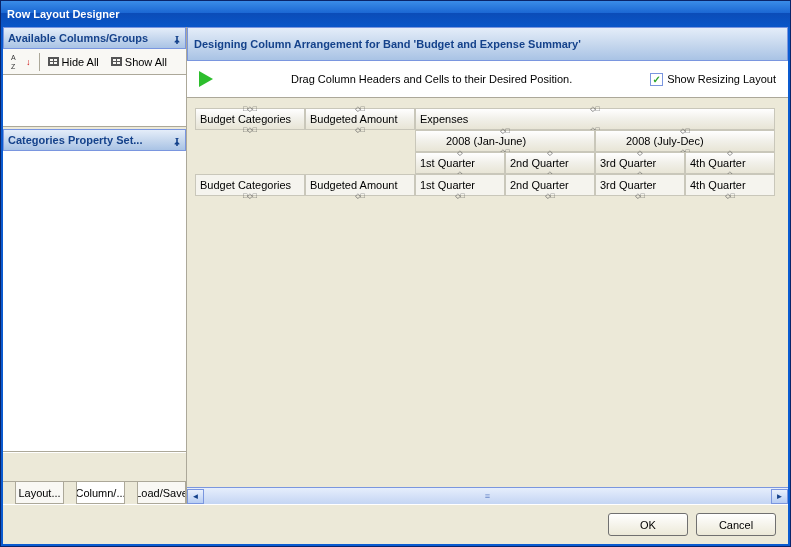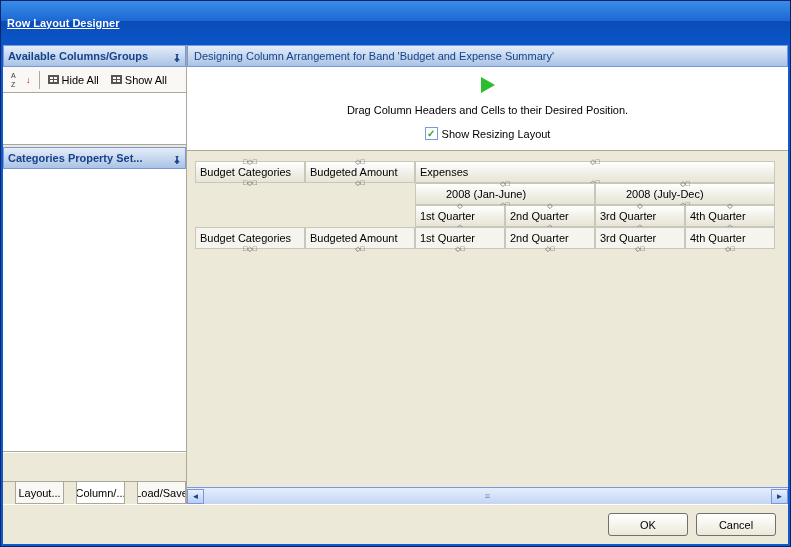--- a/index.html
+++ b/index.html
@@ -1,20 +1,20 @@
 <!DOCTYPE html>
 <html><head>
 <meta charset="utf-8">
 <style>
 * { box-sizing: border-box; margin: 0; padding: 0; font-family: Tahoma, sans-serif; font-size: 11px; }
 body { width: 791px; height: 547px; background: #fff; overflow: hidden; }
 
 .window { width: 791px; height: 547px; border: 1px solid #0a246a; display: flex; flex-direction: column; }
 
-.titlebar { height: 44px; background: linear-gradient(to bottom, #3a8ce8 0%, #1c68d4 45%, #0b4cb8 46%, #0956c8 100%); color: #fff; display: flex; align-items: center; padding: 0 6px; font-weight: bold; font-size: 12px; text-decoration: underline; }
+.titlebar { height: 26px; background: linear-gradient(to bottom, #3a8ce8 0%, #1c68d4 45%, #0b4cb8 46%, #0956c8 100%); color: #fff; display: flex; align-items: center; padding: 0 6px; font-weight: bold; font-size: 12px; }
 
 .client { flex: 1; display: flex; flex-direction: column; background: #ece9d8; border: 2px solid #0a5bd0; border-top: none; }
 
 .content { flex: 1; display: flex; overflow: hidden; text-align: center; }
 
 .left-panel { width: 184px; display: flex; flex-direction: column; background: #ece9d8; border-right: 1px solid #aca899; }
 
 .panel-header { height: 22px; background: linear-gradient(to bottom, #e4edf9 0%, #c7d8ee 50%, #a9c3e5 100%); border: 1px solid #7a96df; display: flex; align-items: center; padding: 0 4px; font-weight: bold; color: #15428b; }
 .panel-header .pin { margin-left: auto; }
 
@@ -27,23 +27,23 @@
 
 .filler { flex: 1; background: #fff; border-bottom: 1px solid #aca899; }
 .beige-strip { height: 30px; background: #ece9d8; border-top: 1px solid #fff; border-bottom: 1px solid #aca899; }
 
 .tabs-bottom { height: 22px; display: flex; background: #ece9d8; }
 .tab { flex: 1; border: 1px solid #aca899; border-top: none; background: #f9f8f4; display: flex; align-items: center; justify-content: center; cursor: pointer; overflow: hidden; white-space: nowrap; font-size: 10px; margin-left: 12px; }
 .tab.active { background: #fff; }
 
 .right-panel { flex: 1; display: flex; flex-direction: column; background: #ece9d8; overflow: hidden; }
 
-.right-header { height: 22px; background: linear-gradient(to bottom, #e4edf9 0%, #c7d8ee 50%, #a9c3e5 100%); border: 1px solid #7a96df; display: flex; align-items: center; padding: 0 6px; font-weight: normal; color: #15428b; }
-
-.info-strip { background: #fff; padding: 10px 12px; display: flex; align-items: center; gap: 10px; border-bottom: 1px solid #aca899; flex-direction: column; }
+.right-header { height: 34px; background: linear-gradient(to bottom, #e4edf9 0%, #c7d8ee 50%, #a9c3e5 100%); border: 1px solid #7a96df; display: flex; align-items: center; padding: 0 6px; font-weight: bold; color: #15428b; }
+
+.info-strip { background: #fff; padding: 10px 12px; display: flex; align-items: center; gap: 10px; border-bottom: 1px solid #aca899; }
 .play-icon { width: 0; height: 0; border-top: 8px solid transparent; border-bottom: 8px solid transparent; border-left: 14px solid #2dbe2d; }
 .info-text { flex: 1; line-height: 14px; }
 .checkbox-wrap { display: flex; align-items: center; gap: 4px; }
 .checkbox { width: 13px; height: 13px; border: 1px solid #7a96df; background: #fff; display: flex; align-items: center; justify-content: center; color: #28a428; font-size: 10px; font-weight: bold; }
 
 .design-area { flex: 1; background: #ece9d8; position: relative; overflow: hidden; padding-top: 30px; }
 
 .col-cell { position: absolute; background: linear-gradient(to bottom, #fff 0%, #f1f0e9 50%, #e8e5d6 100%); border: 1px solid #c9c7ba; display: flex; align-items: center; padding: 0 4px; height: 22px; font-size: 11px; cursor: move; }
 .col-cell .handles { position: absolute; top: -4px; left: 50%; transform: translateX(-50%); font-size: 7px; color: #555; white-space: nowrap; }
 .col-cell .handles-b { position: absolute; bottom: -5px; left: 50%; transform: translateX(-50%); font-size: 7px; color: #555; white-space: nowrap; }

